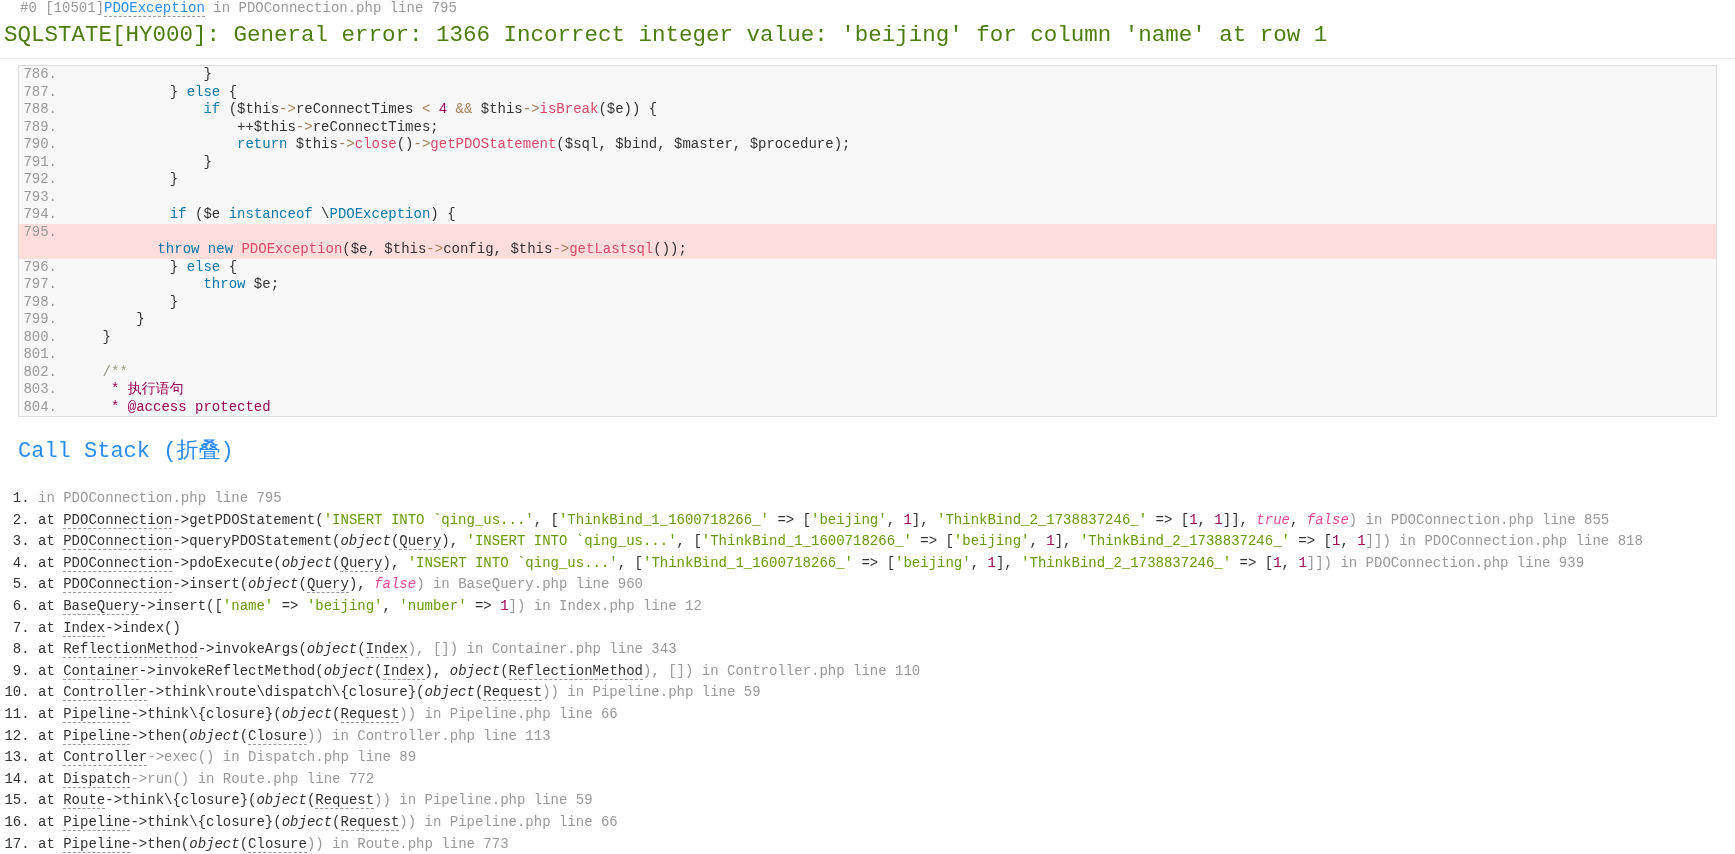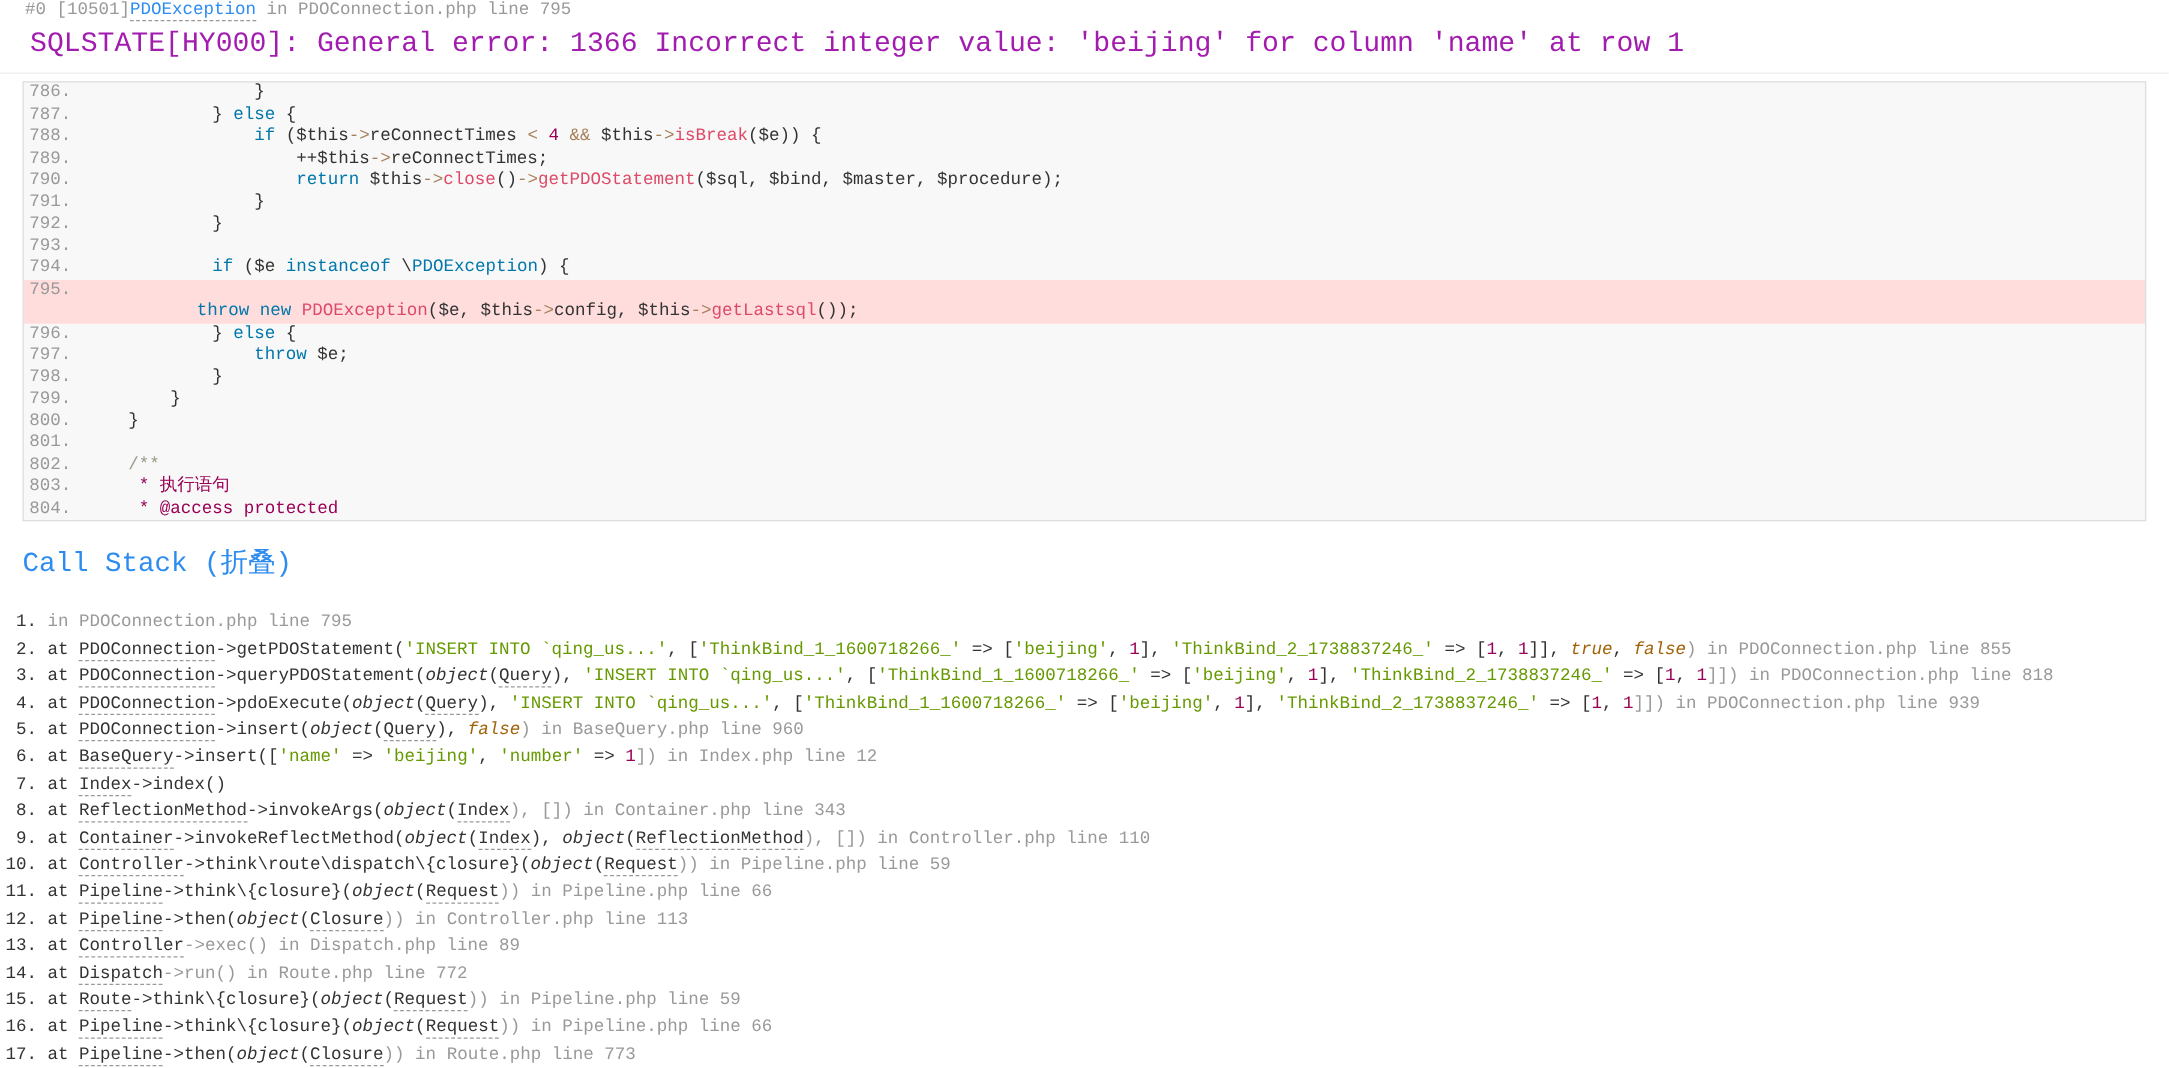--- a/index.html
+++ b/index.html
@@ -14,24 +14,24 @@
   .header-line {
     padding: 0 20px;
     color: #999;
     font-size: 14px;
   }
   .header-line .hash { color: #999; }
   .header-line .code-link { color: #2d8cf0; border-bottom: 1px dashed #999; }
   .header-line .in-text { color: #999; }
   .header-line .loc { color: #999; }
   .error-title {
-    padding: 6px 20px 10px 24px;
+    padding: 6px 20px 10px 4px;
     font-size: 22.5px;
     font-weight: normal;
-    color: #a21caf;
+    color: #4d7c0f;
     font-family: Consolas, "Courier New", monospace;
     border-bottom: 1px solid #eee;
     margin-bottom: 4px;
   }
   .code-block {
     border: 1px solid #ddd;
     margin: 6px 18px;
     background: #f8f8f8;
     font-size: 14px;
     line-height: 1.25;
@@ -79,21 +79,21 @@
     margin: 2px 0;
     color: #333;
     font-family: Consolas, "Courier New", monospace;
     white-space: nowrap;
   }
   .stack-list li::marker { color: #333; }
   .at { color: #333; }
   .cls-link { color: #333; border-bottom: 1px dashed #999; }
   .m { color: #333; }
   .arg-str { color: #690; }
-  .arg-kw { color: #a16207; font-style: italic; }
+  .arg-kw { color: #ec4899; font-style: italic; }
   .arg-num { color: #905; }
   .arg-it { font-style: italic; }
   .in { color: #999; }
   .file { color: #999; }
 </style>
 </head>
 <body>
 
 <div class="header-line">
   <span class="hash">#0</span>

